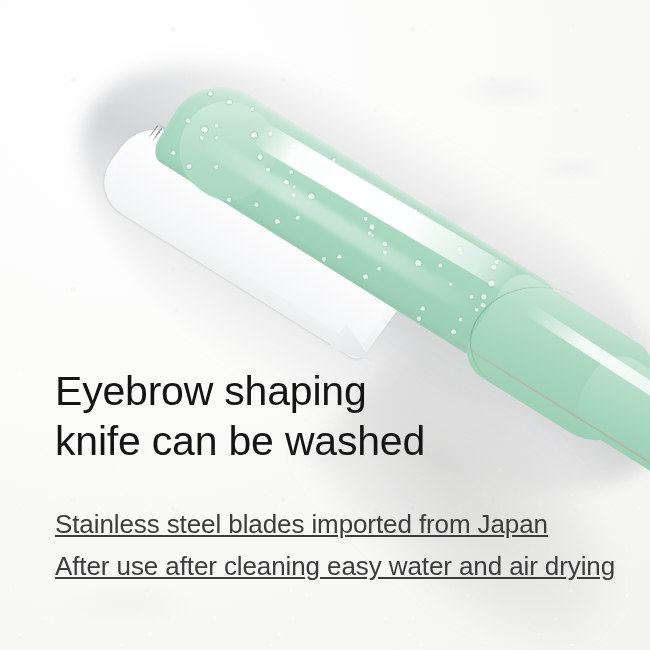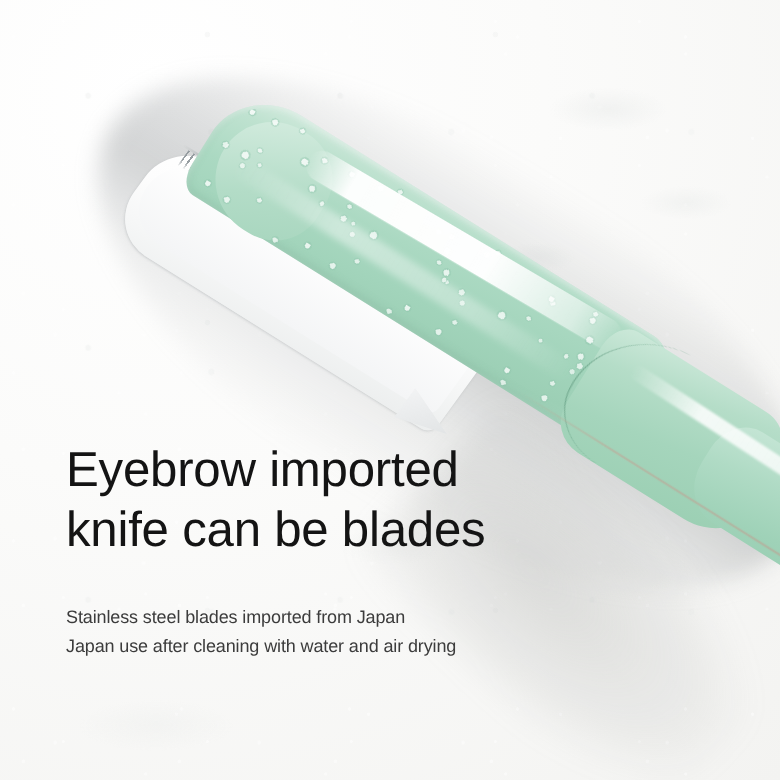--- a/index.html
+++ b/index.html
@@ -315,26 +315,27 @@
     margin: 0;
   }
   .headline div { white-space: nowrap; }
   .bullets {
     margin: 0;
     padding: 0;
     list-style: none;
     margin-top: 37px;
   }
   .bullets li {
-    font-size: 15px;
+    font-size: 26px;
     font-weight: 400;
     line-height: 1.62;
     color: #3c3c3c;
     letter-spacing: -0.1px;
     white-space: nowrap;
+    text-decoration: underline;
   }
 </style>
 </head>
 <body>
 
 <div id="stage">
 
   <div class="bg-base"></div>
   <div class="bg-speckle"></div>
   <div class="bg-wet"></div>
@@ -360,22 +361,22 @@
 
     <div class="handle-neck"></div>
     <div class="handle-shaft"></div>
     <div class="handle-seam"></div>
     <div class="handle-gloss"></div>
     <div class="handle-rim"></div>
   </div>
 
   <div class="text-block">
     <h1 class="headline">
-      <div>Eyebrow imported</div>
-      <div>knife can be blades</div>
+      <div>Eyebrow shaping</div>
+      <div>knife can be washed</div>
     </h1>
     <ul class="bullets">
       <li>Stainless steel blades imported from Japan</li>
-      <li>Japan use after cleaning with water and air drying</li>
+      <li>After use after cleaning easy water and air drying</li>
     </ul>
   </div>
 
 </div>
 
 </body></html>

